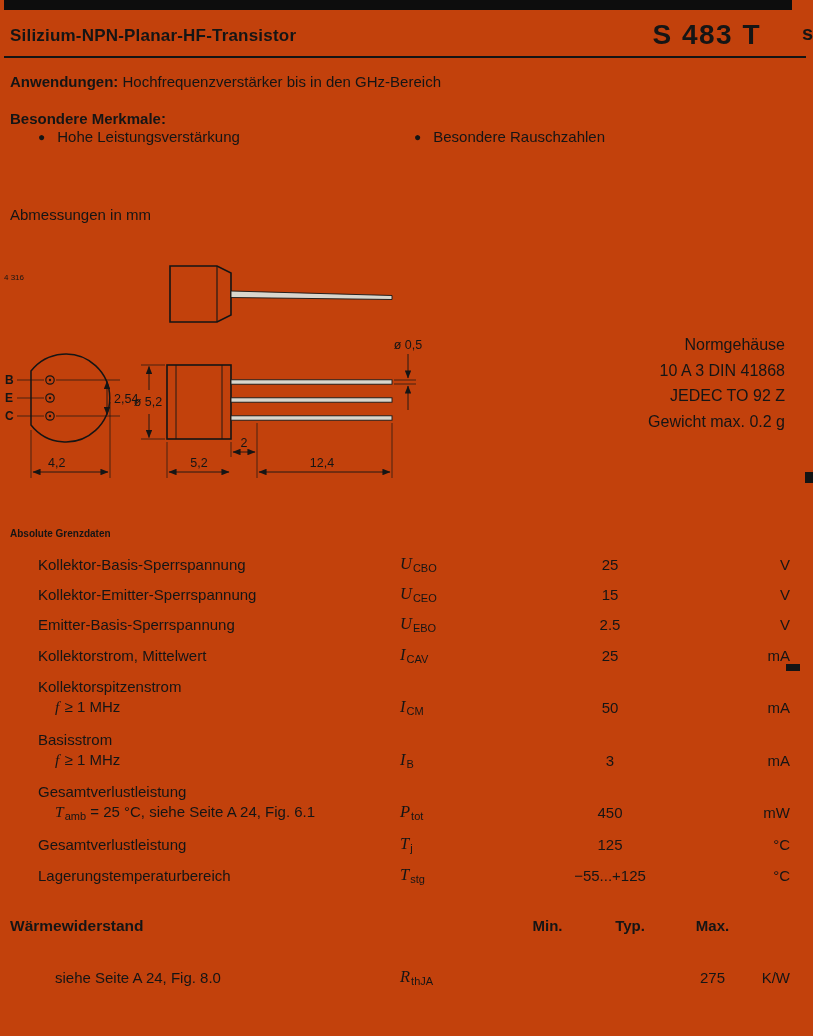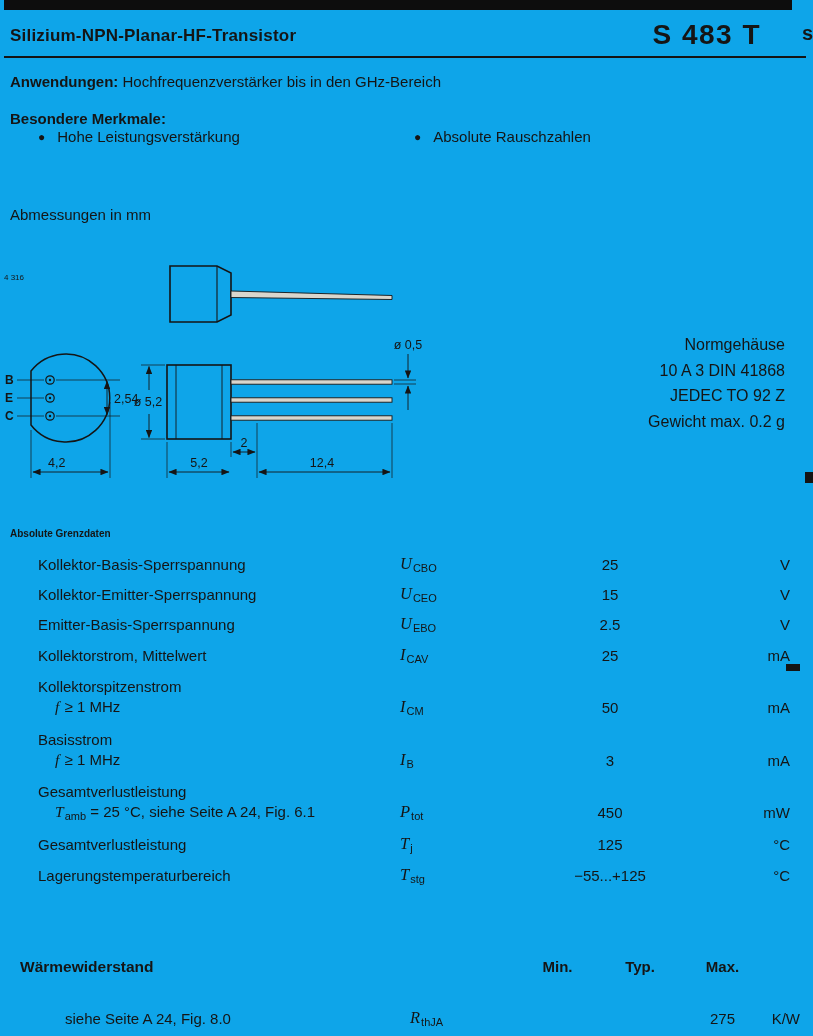--- a/index.html
+++ b/index.html
@@ -1,16 +1,16 @@
 <!DOCTYPE html>
 <html><head>
 <meta charset="utf-8">
 <style>
   html,body{margin:0;padding:0;background:#fbfaf5;}
-  .page{position:relative;width:813px;height:1036px;background:#0ea5e9;
+  .page{position:relative;width:813px;height:1036px;background:#c2410c;
         font-family:"Liberation Sans",sans-serif;color:#151515;overflow:hidden;}
 
   .topbar{position:absolute;left:4px;top:0;width:788px;height:10px;background:#0d0d0d;}
   .rule{position:absolute;left:4px;top:56px;width:802px;height:2px;background:#141414;}
 
   .title{position:absolute;left:10px;top:26px;font-size:17px;font-weight:bold;letter-spacing:.2px;}
   .partno{position:absolute;top:19px;right:52px;font-size:28px;font-weight:bold;letter-spacing:1.5px;}
   .art-s{position:absolute;right:0;top:22px;font-size:20px;font-weight:bold;}
   .art1{position:absolute;right:0;top:472px;width:8px;height:11px;background:#141414;}
   .art2{position:absolute;right:13px;top:664px;width:14px;height:7px;background:#141414;}
@@ -34,21 +34,21 @@
   .nm{padding-left:28px;}
   .sub{padding-left:45px;}
   .sy{font-family:"Liberation Serif",serif;font-style:italic;font-size:16.5px;}
   .sub .sy{font-size:15.5px;}
   .ss{font-size:11px;position:relative;top:3px;margin-left:1px;}
   .g-val{text-align:center;}
   .g-unit{text-align:right;}
   .mh26{min-height:26px}.mh30{min-height:30px}.mh31{min-height:31px}
   .mh32{min-height:32px}.mh52{min-height:52px}.mh53{min-height:53px}
 
-  .wtable{position:absolute;left:10px;top:957px;width:780px;font-size:15px;margin-left:10px;}
+  .wtable{position:absolute;left:10px;top:916px;width:780px;font-size:15px;}
   .w-row{display:grid;grid-template-columns:390px 110px 75px 90px 75px 40px;align-items:end;line-height:20px;}
   .w-head{font-weight:bold;min-height:20px;}
   .w-head .wt{grid-column:1/3;font-size:15.5px;}
   .wc{text-align:center;}
   .w-data{margin-top:6px;min-height:46px;}
 </style>
 </head>
 <body>
 
 <div class="page">
@@ -62,21 +62,21 @@
 
   <div class="anw">
     <span class="b">Anwendungen:</span>
     <span>Hochfrequenzverstärker bis in den GHz-Bereich</span>
   </div>
 
   <div class="merk">Besondere Merkmale:</div>
 
   <div class="bullets">
     <span class="bullet1"><span class="dot">●</span><span>Hohe Leistungsverstärkung</span></span>
-    <span class="bullet2"><span class="dot">●</span><span>Absolute Rauschzahlen</span></span>
+    <span class="bullet2"><span class="dot">●</span><span>Besondere Rauschzahlen</span></span>
   </div>
 
   <div class="abm">Abmessungen in mm</div>
 
   <svg class="drawing" width="520" height="262" viewBox="0 0 520 262">
     <defs>
       <marker id="arr" viewBox="0 0 10 8" markerWidth="9" markerHeight="7.2" refX="9.3" refY="4" orient="auto-start-reverse">
         <path d="M0,0 L10,4 L0,8 Z" fill="#151515"></path>
       </marker>
     </defs>

